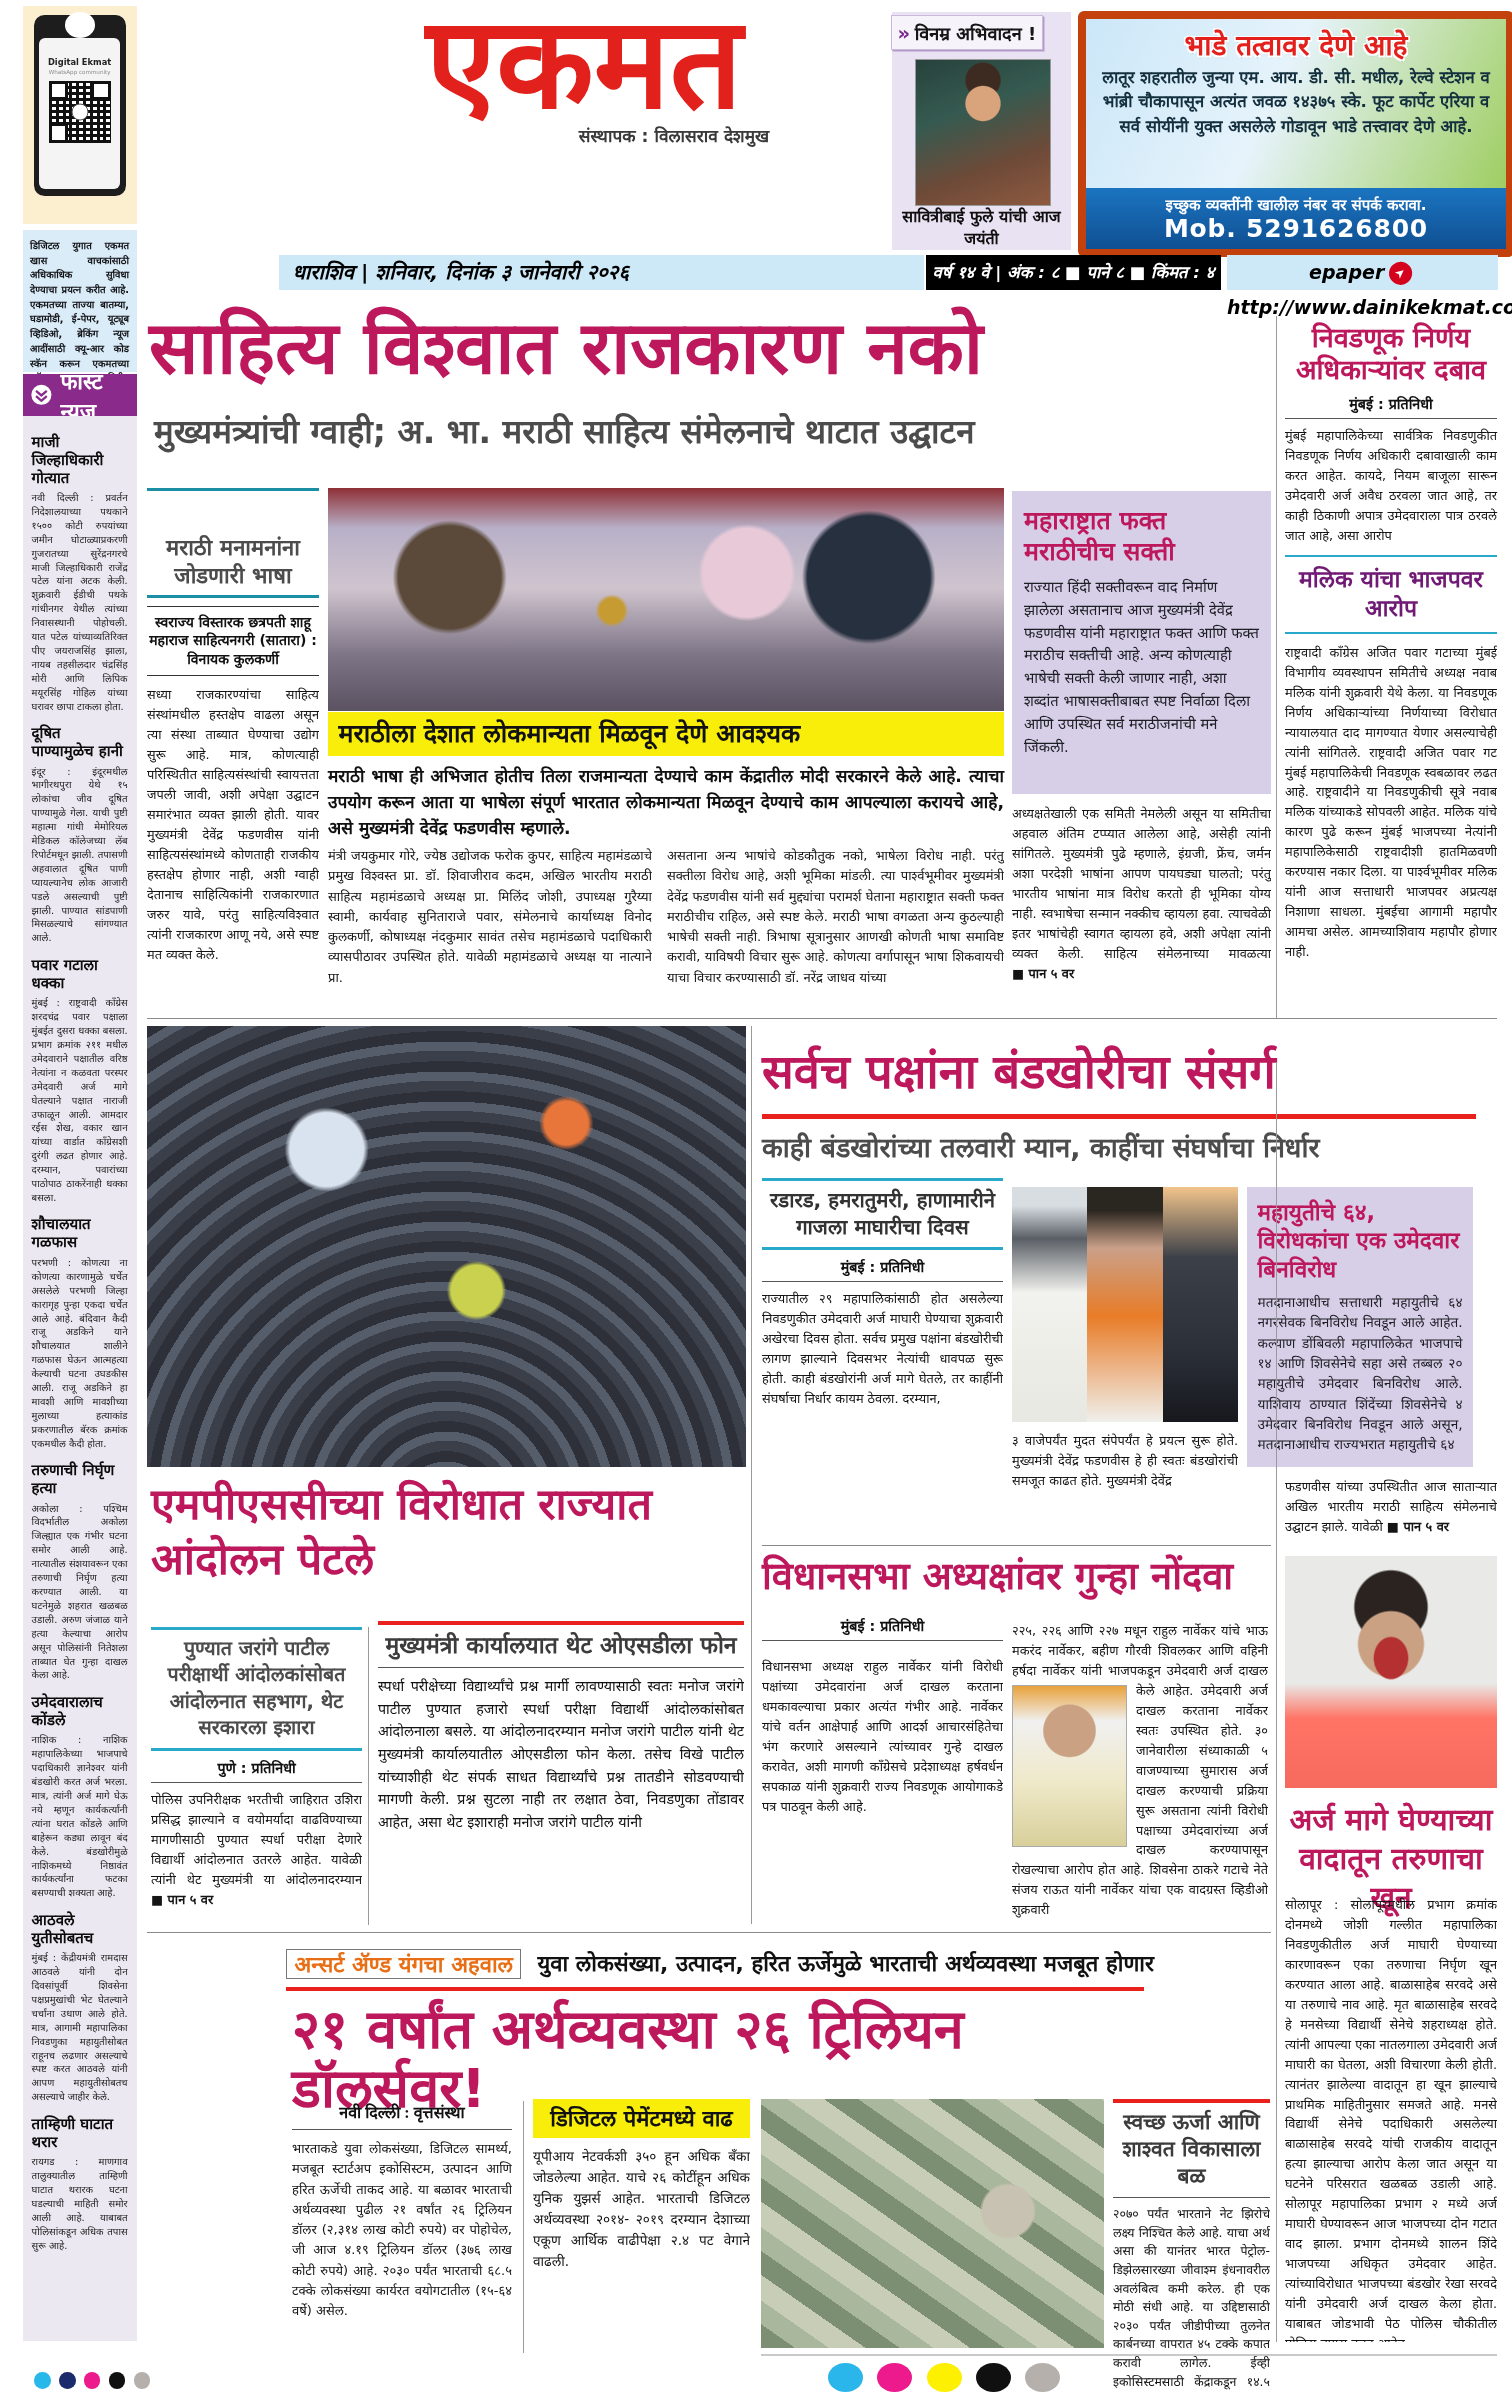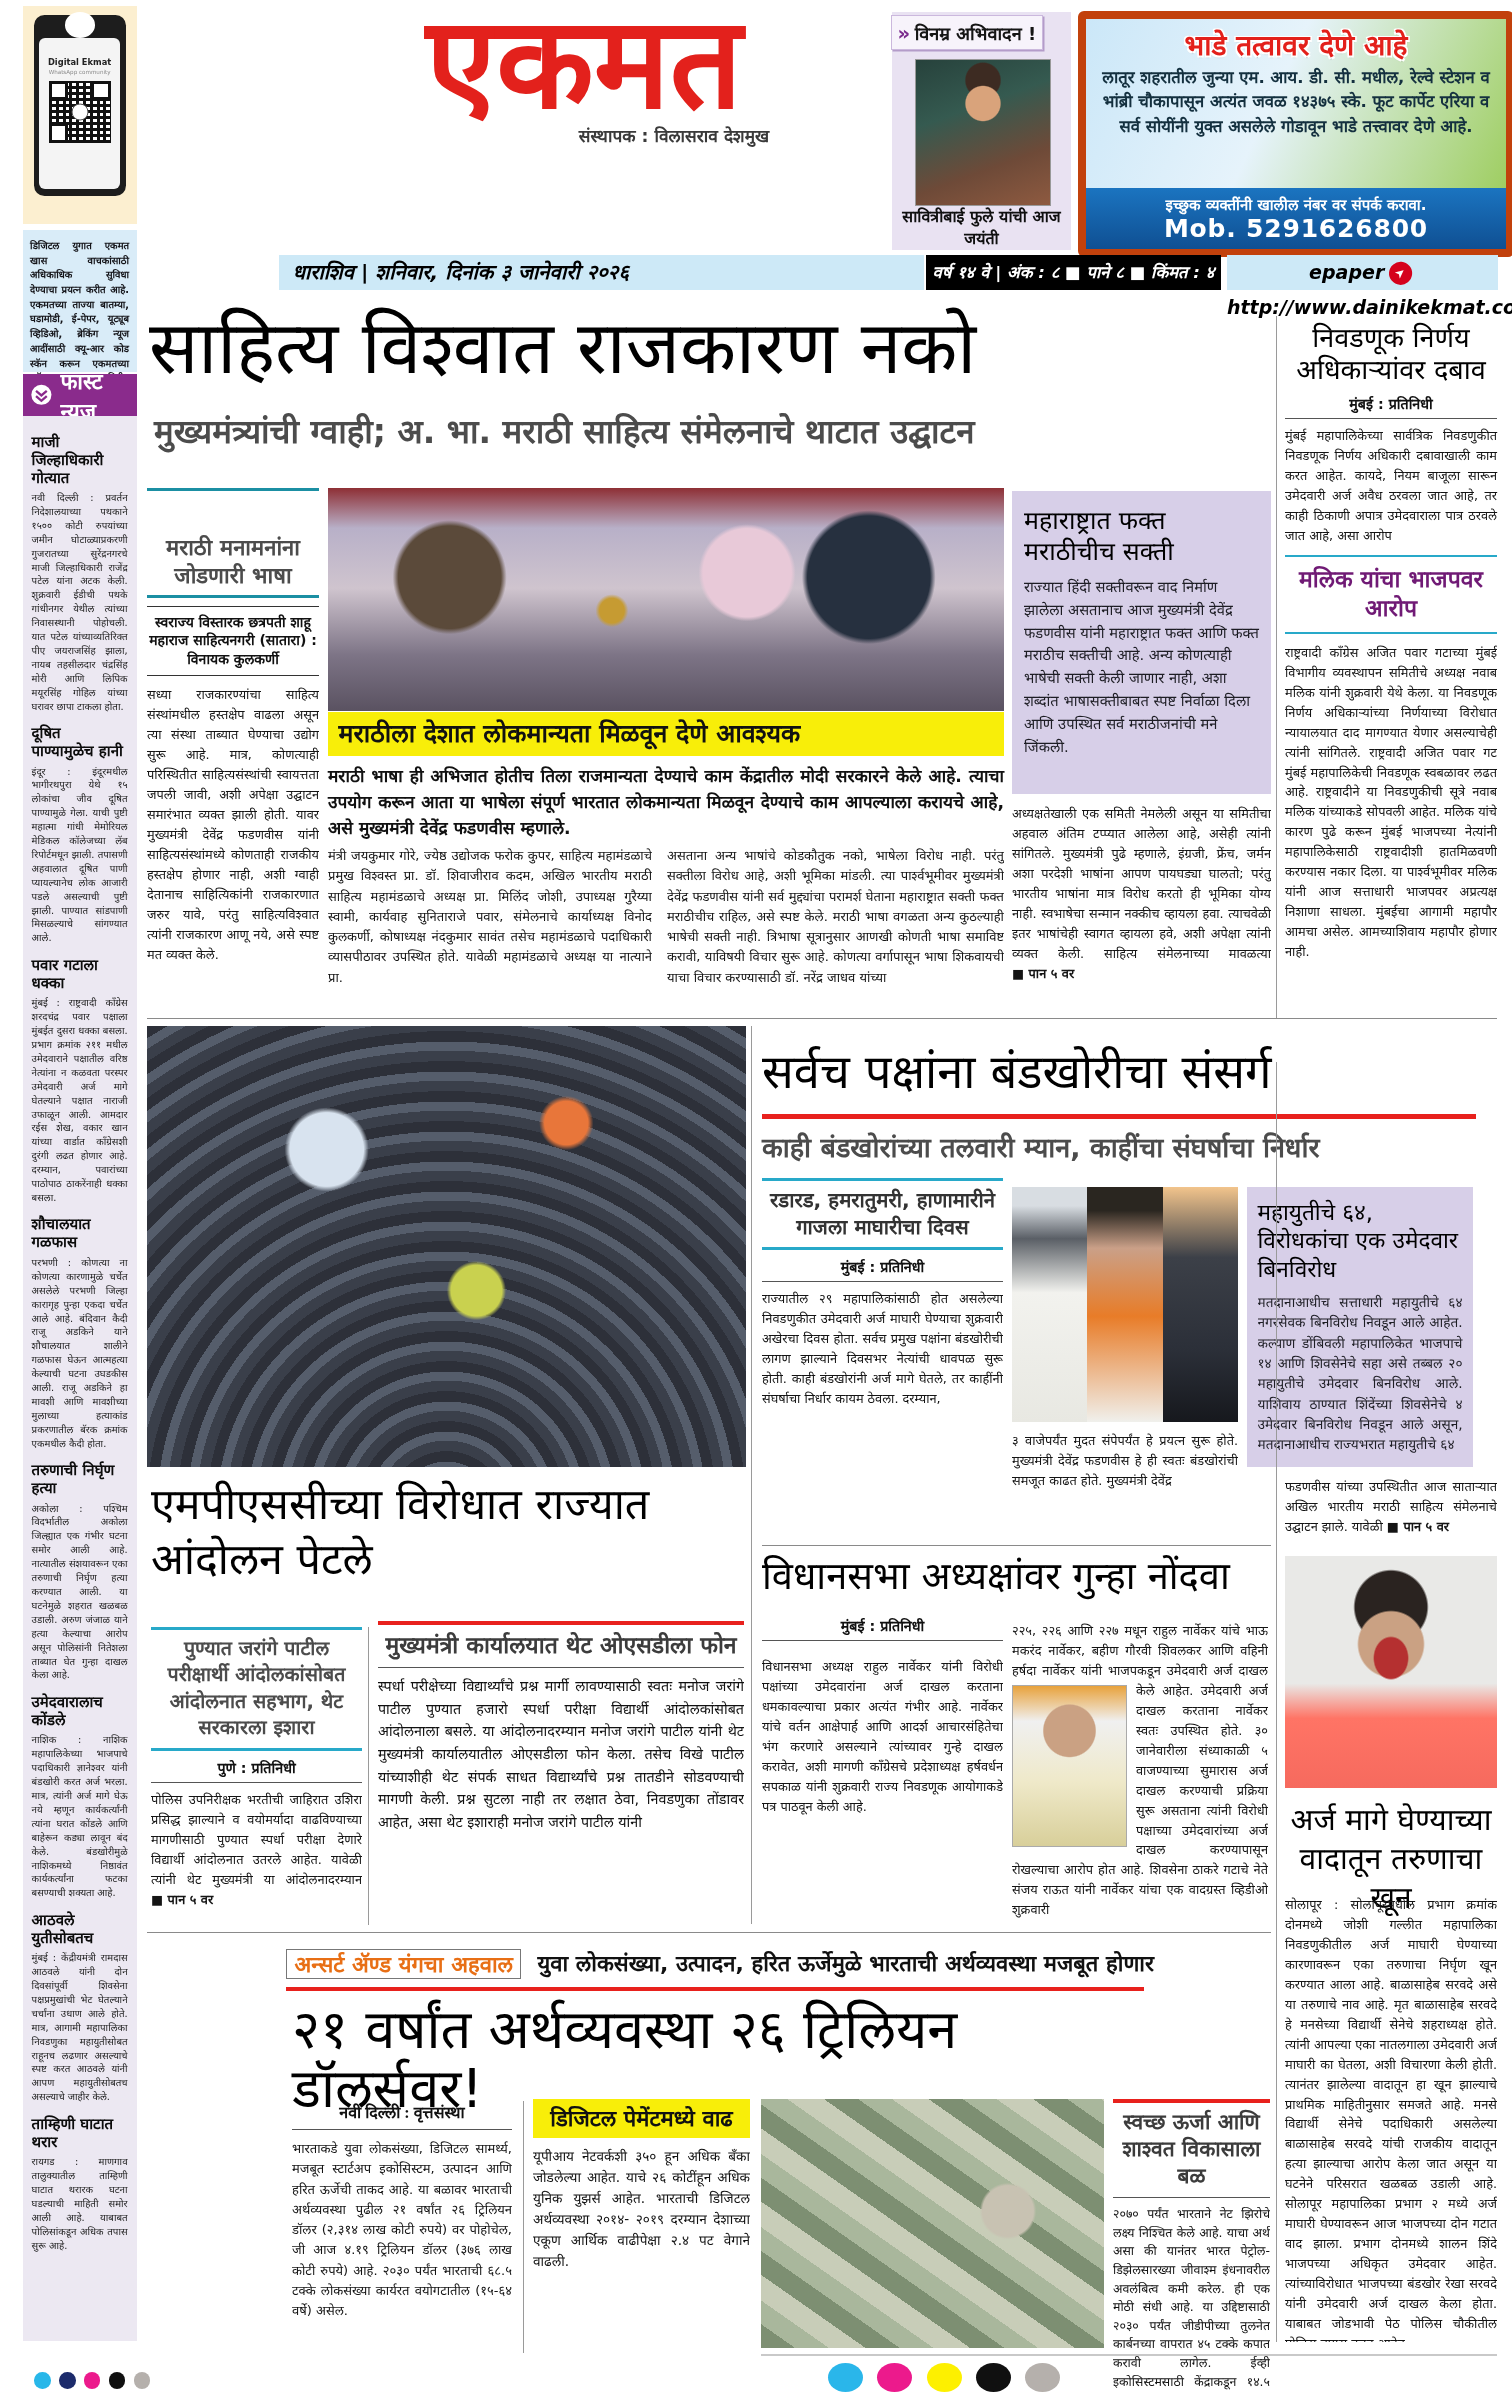--- a/index.html
+++ b/index.html
@@ -54,21 +54,21 @@
   
   .fast-hd{background:#8a2b8c;color:#fff;display:flex;align-items:center;padding-left:7.5px;}
   .fast-hd .txt{font-size:22px;font-weight:700;margin-left:7.5px;}
   .fast-list{background:#ece8f2;padding:6px 9px;}
   .fast-item h3{font-size:15px;font-weight:700;margin:10.5px 0 4.5px;color:#0c0c0c;line-height:1.2;}
   .fast-item p{font-size:9.8px;line-height:1.42;margin:0;color:#1c1c1c;text-align:justify;}
   
   .rule-teal{height:3px;background:#1b8fa3;}
   .rule-cyan{height:3px;background:#28a9c9;}
   .rule-red{height:4.5px;background:#e8211d;}
-  .hl-black{color:#000000;font-weight:400;}
+  .hl-black{color:#be185d;font-weight:700;}
   .hl-gray{color:#4c4c4c;font-weight:700;}
   .byline{font-size:14.3px;font-weight:700;text-align:center;color:#111;}
   .hr1{border-bottom:1.5px solid #555;}
   .body-txt{font-size:12.8px;line-height:1.56;color:#141414;}
   .jump{font-weight:700;white-space:nowrap;}
   .vline{width:0.8px;background:#9a9a9a;}
   .hline{height:0.8px;background:#8a8a8a;}
   
   .ph-lead{background:
      radial-gradient(circle at 42% 55%,#c69b32 0 3%,rgba(0,0,0,0) 4%),

